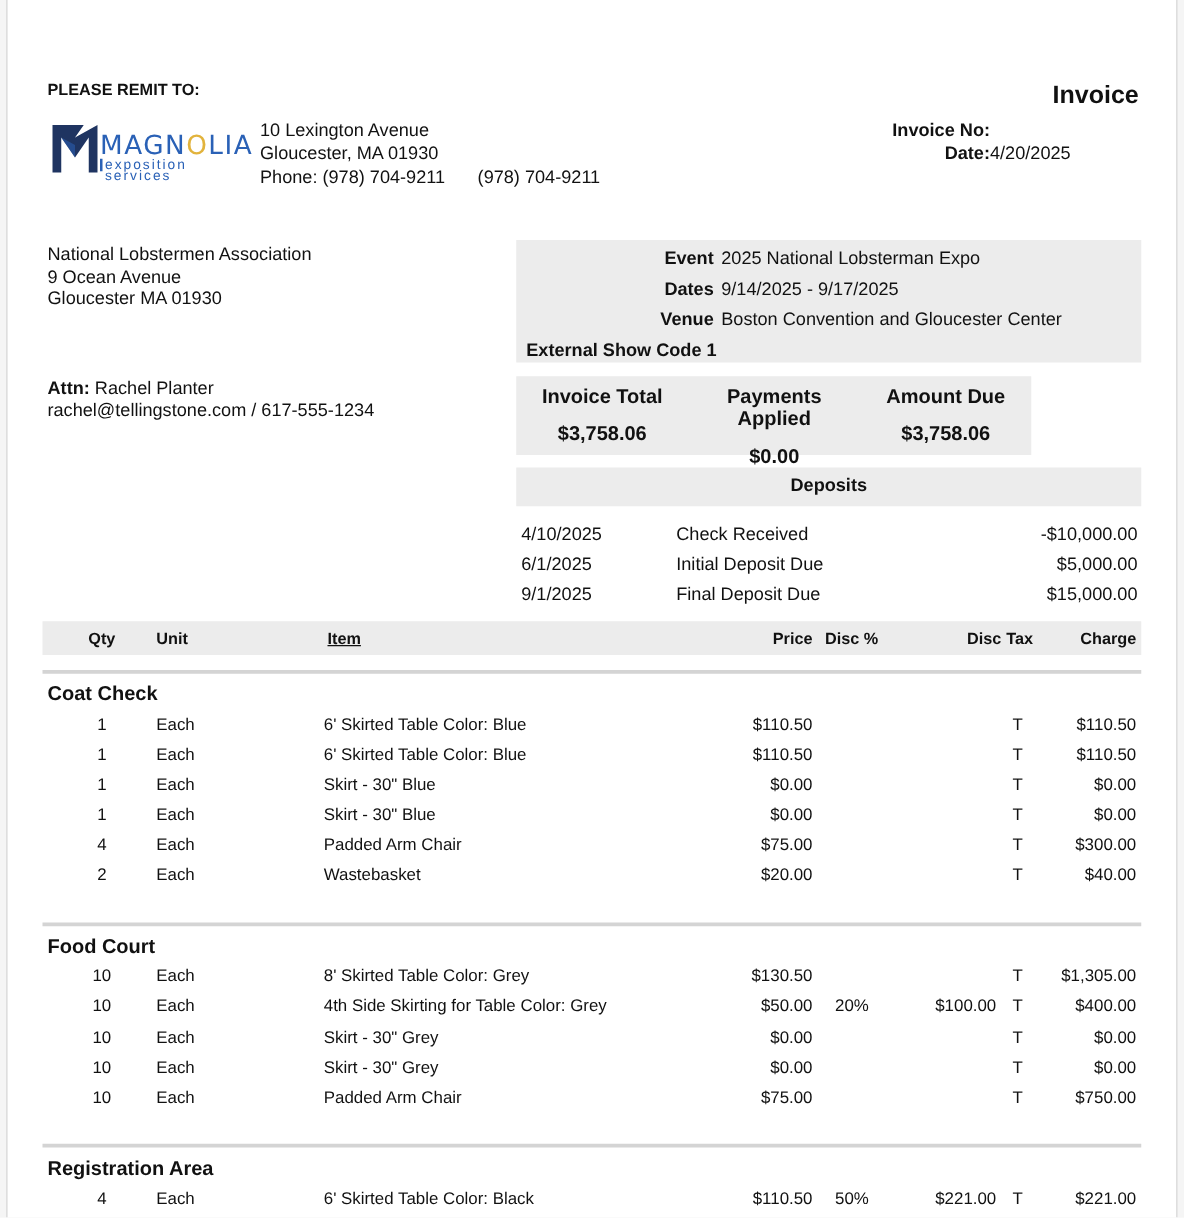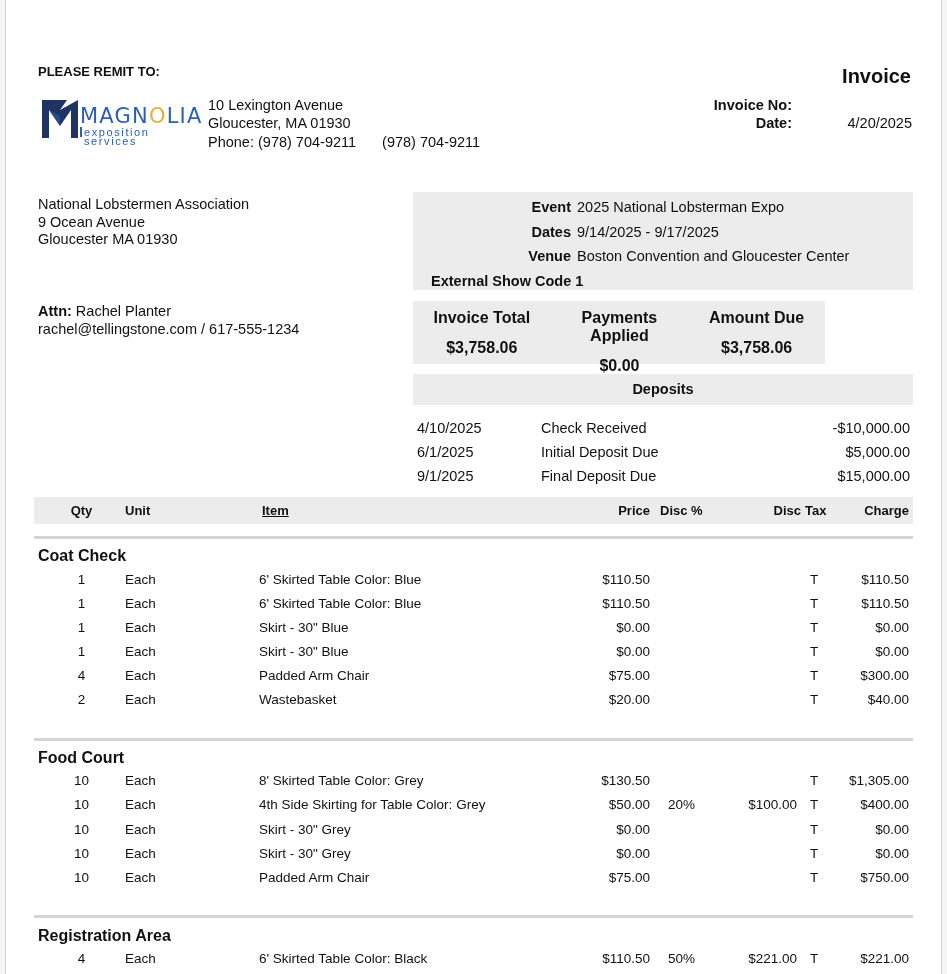--- a/index.html
+++ b/index.html
@@ -9,27 +9,27 @@
           border-left: 1px solid #d4d4d4; border-right: 1px solid #d4d4d4; }
   .abs { position: absolute; }
   .remit-label { left: 32px; top: 64px; font-weight: bold; font-size: 13px; }
   .logo { left: 34px; top: 96px; width: 160px; height: 46px; }
   .company { left: 202px; top: 96px; line-height: 18.3px; font-size: 14.5px; }
   .company .phone2 { margin-left: 26px; }
   .invoice-title { right: 30px; top: 65px; font-size: 20px; font-weight: bold; }
   .inv-meta { left: 600px; top: 96px; width: 306px; font-size: 14.5px; line-height: 18px; }
   .inv-meta .row { display: flex; }
   .inv-meta .lbl { width: 186px; text-align: right; font-weight: bold; }
-  .inv-meta .val { flex: 1; text-align: right; }
+  .inv-meta .val { flex: 1; }
   .bill-to { left: 32px; top: 196px; line-height: 17.5px; }
   .attn { left: 32px; top: 303px; line-height: 17.5px; }
   .event-box { left: 407px; top: 192px; width: 500px; height: 98px; background: #ececec; padding-top: 3px; }
   .event-box .row { display: flex; height: 24.5px; align-items: center; }
   .event-box .lbl { width: 164px; text-align: right; font-weight: bold; padding-right: 6px; }
-  .event-box .ext { padding-left: 18px; font-weight: bold; }
+  .event-box .ext { padding-left: 8px; font-weight: bold; }
   .totals-box { left: 407px; top: 301px; width: 412px; height: 63px; background: #ececec; display: flex; }
   .totals-box .col { text-align: center; font-weight: bold; font-size: 16px; }
   .totals-box .col .h { margin-top: 8px; }
   .totals-box .col .v { margin-top: 12px; }
   .deposits-head { left: 407px; top: 374px; width: 500px; height: 31px; background: #ececec;
                    text-align: center; font-weight: bold; line-height: 31px; font-size: 14.5px; }
   .deposits { left: 411px; top: 416px; width: 493px; }
   .deposits .row { display: flex; height: 24px; align-items: center; }
   .deposits .d { width: 124px; }
   .deposits .desc { flex: 1; }

